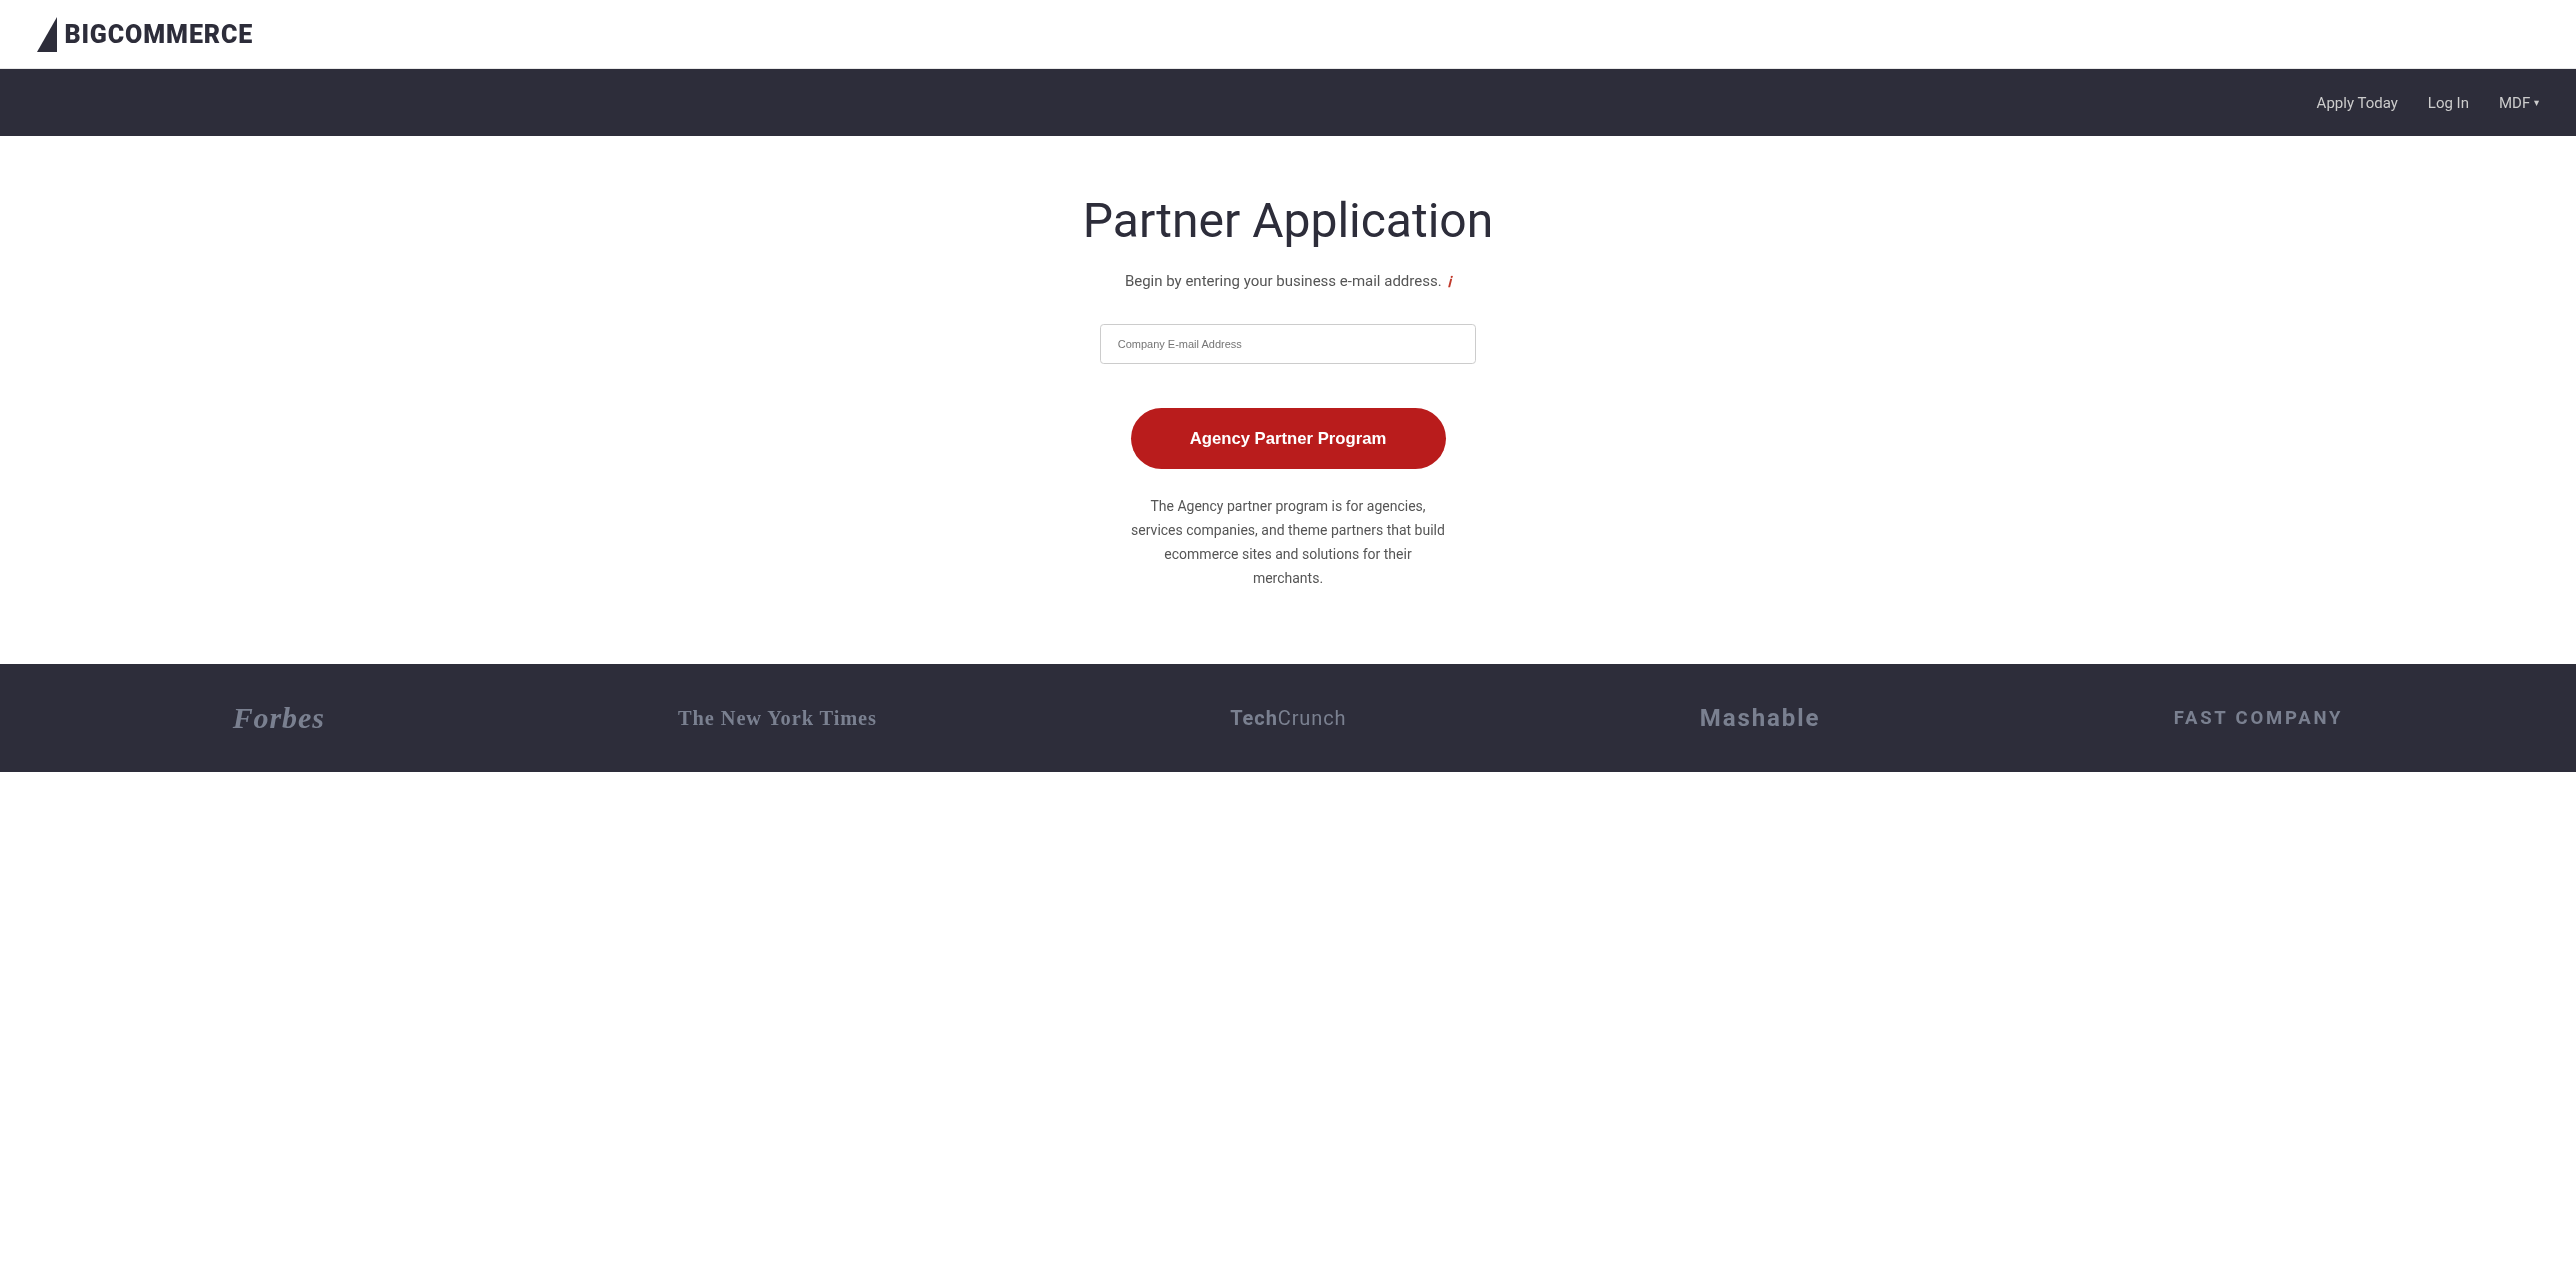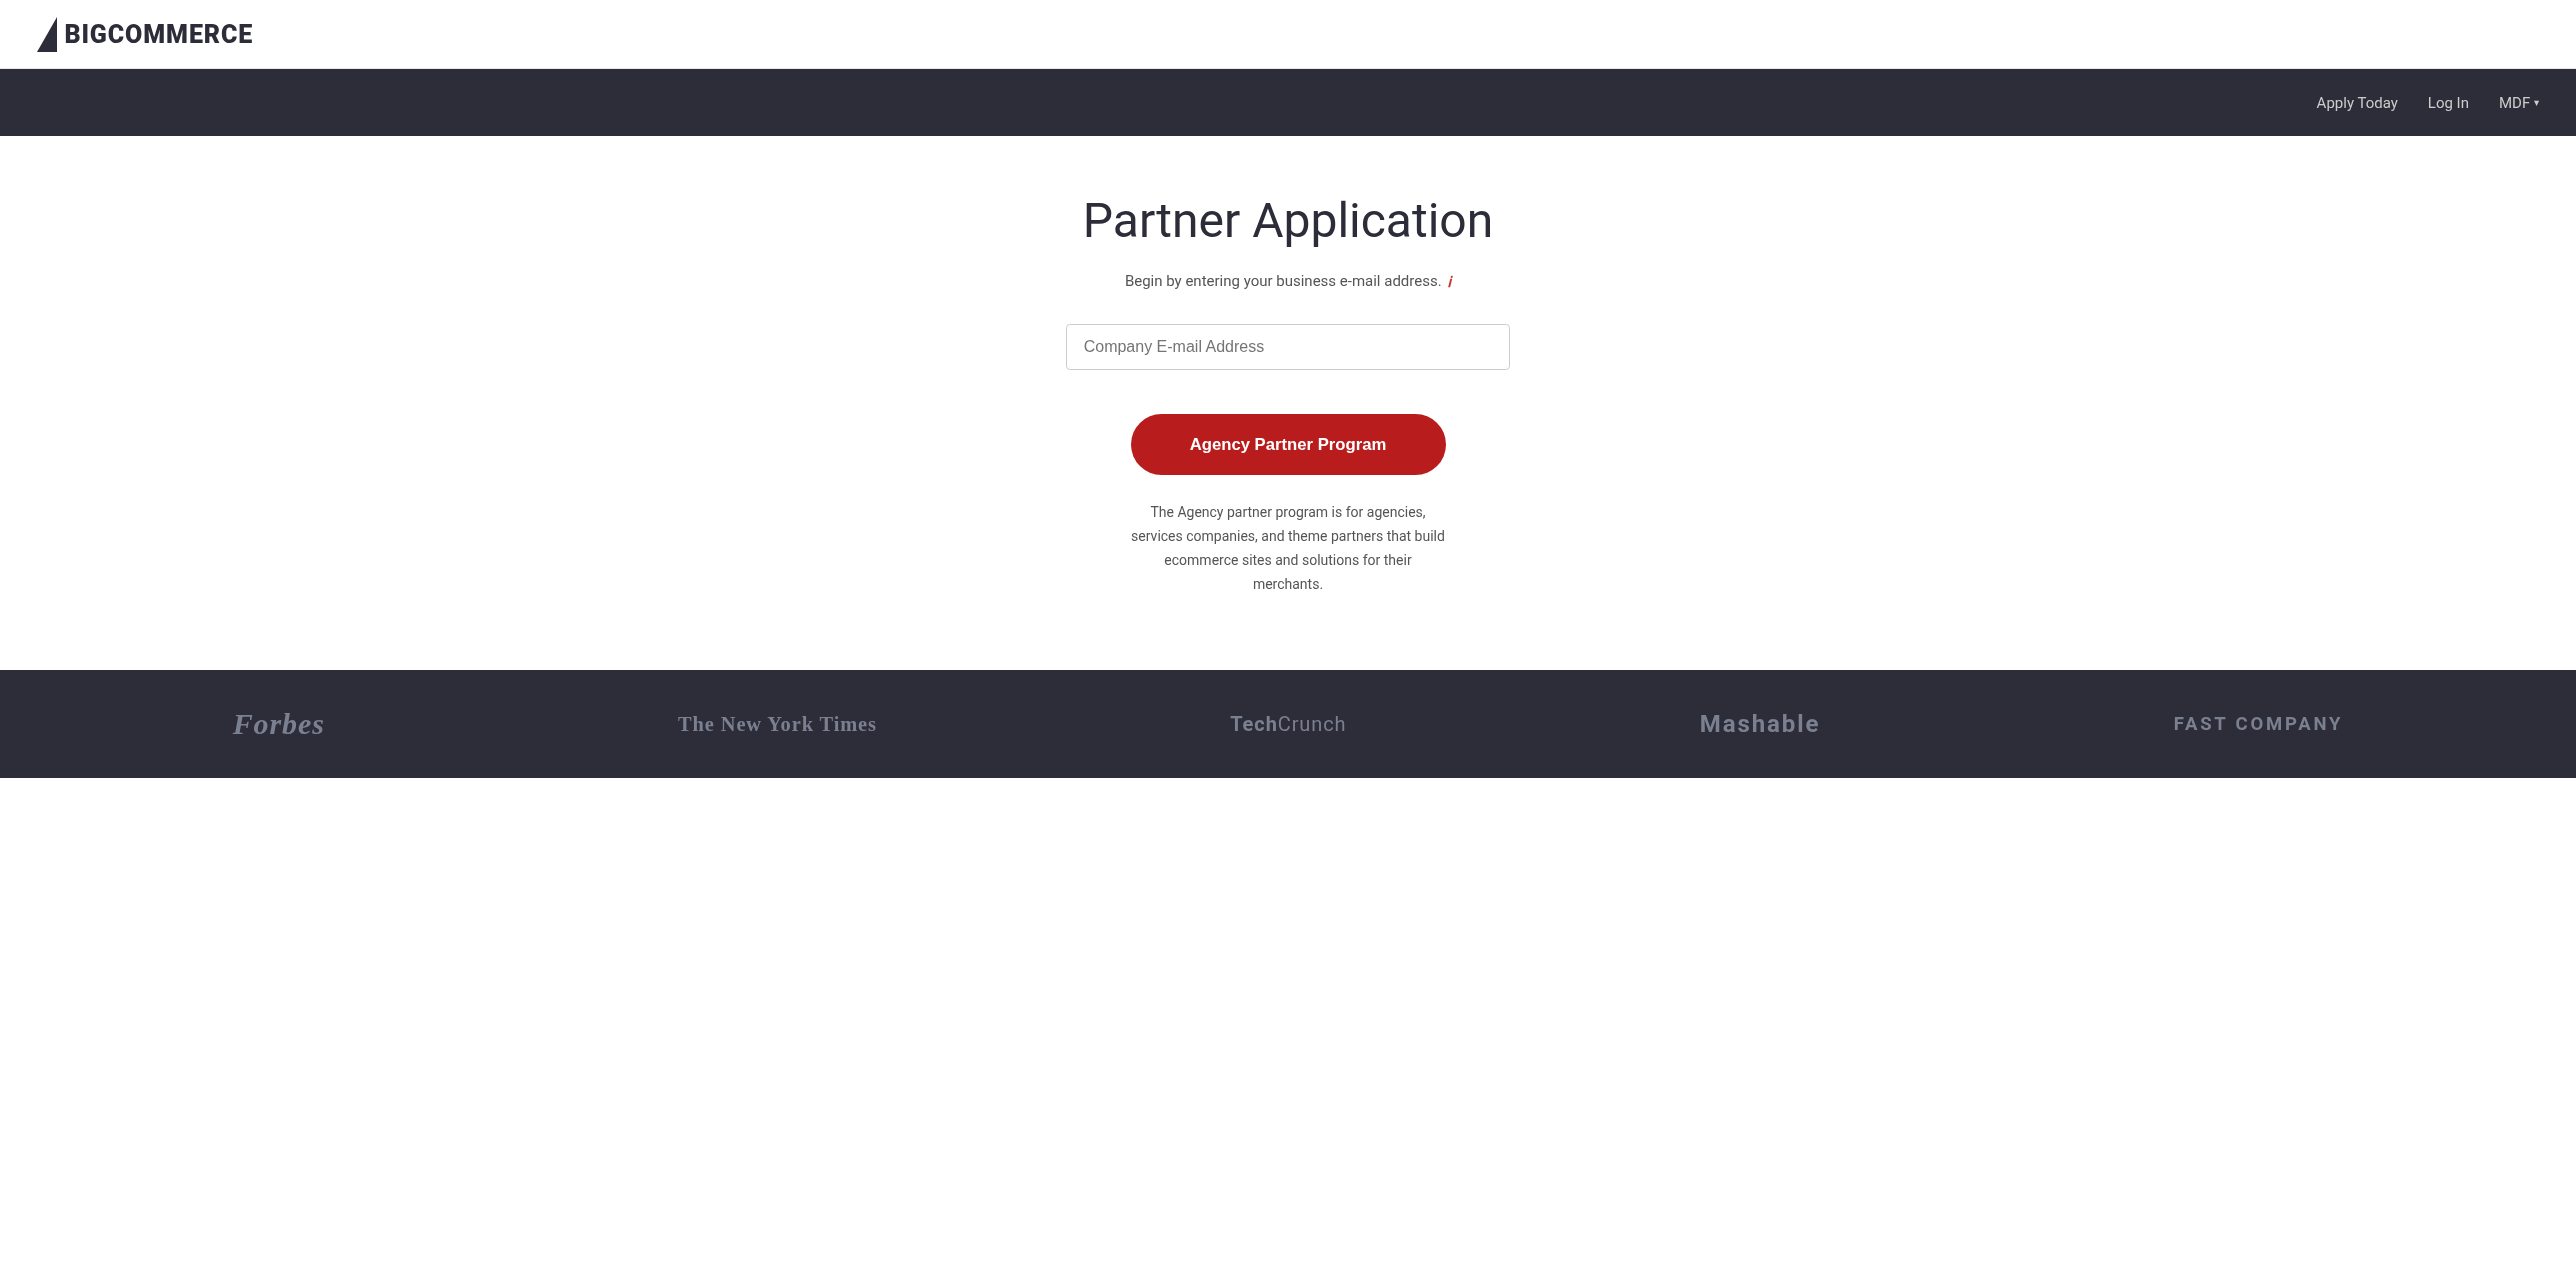--- a/index.html
+++ b/index.html
@@ -106,23 +106,23 @@
     }
 
     .info-icon {
       color: #c0392b;
       font-style: italic;
       font-weight: bold;
       font-size: 15px;
     }
 
     .email-input {
-      width: 444px;
+      width: 376px;
       padding: 13px 16.7px;
-      font-size: 16px;
+      font-size: 11px;
       border: 0.9px solid #cccccc;
       border-radius: 3.7px;
       outline: none;
       color: #999;
       margin-bottom: 44px;
     }
 
     
     .programs-section {
       display: flex;

